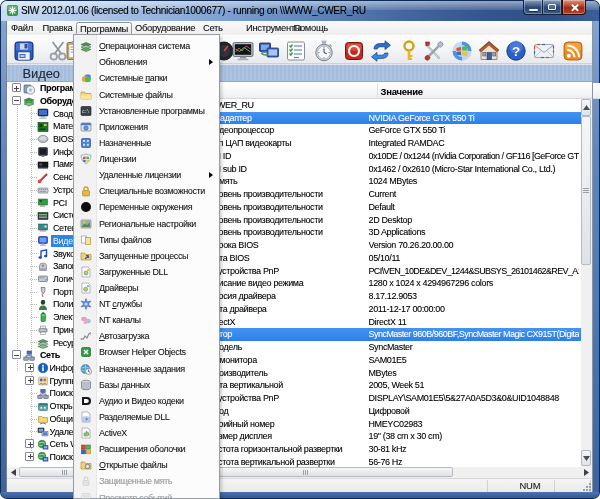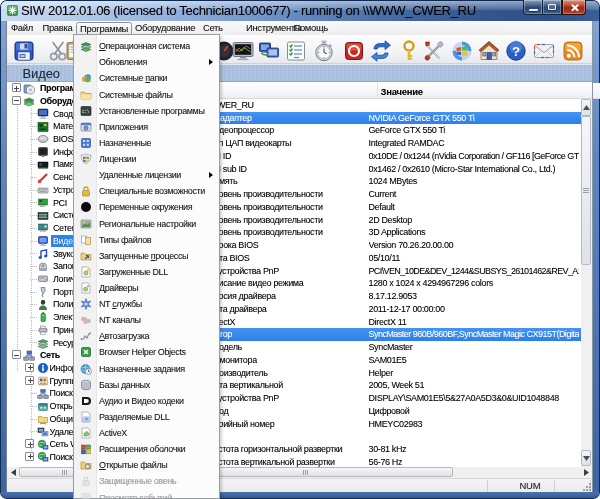--- a/index.html
+++ b/index.html
@@ -4,21 +4,21 @@
 *{margin:0;padding:0;box-sizing:border-box}
 html,body{width:600px;height:499px;overflow:hidden}
 body{font-family:"Liberation Sans",sans-serif;background:#fff;position:relative;text-shadow:.35px 0 0 rgba(0,0,0,.28)}
 .sel,.sel *{text-shadow:.35px 0 0 rgba(255,255,255,.3)}
 .ab{position:absolute}
 #frame{inset:0;border-radius:7px;background:#0d2a52}
 #brd{inset:1px;border-radius:6px;background:linear-gradient(180deg,#86a8d8 0%,#5e87c0 30%,#4a74b0 70%,#3a639f 100%)}
 #title{left:1px;top:1px;width:598px;height:20px;border-radius:6px 6px 0 0;
  background:linear-gradient(90deg,#cadbf2 0%,#b4cbea 12%,#8fadda 30%,#6289bf 50%,#42669f 68%,#33548e 82%,#2f4f88 92%,#3a5f97 100%)}
 #title:after{content:"";position:absolute;left:0;top:0;width:100%;height:9px;border-radius:6px 6px 0 0;background:linear-gradient(180deg,rgba(255,255,255,.5),rgba(255,255,255,.12))}
-#ttext{left:21px;top:0;height:20px;line-height:21px;font-size:13px;color:#000;letter-spacing:-.3px;z-index:3}
+#ttext{left:21px;top:0;height:20px;line-height:21px;font-size:10px;color:#000;letter-spacing:-.3px;z-index:3}
 #client{left:6px;top:21px;width:587px;height:471px;background:#fff}
 #menubar{left:6px;top:21px;width:587px;height:14px;background:linear-gradient(180deg,#f9f9f9,#eeeeee);font-size:9.3px;color:#111}
 .mi{position:absolute;top:21px;height:14px;line-height:15px;letter-spacing:-.25px;font-size:9.3px;color:#111}
 #mprog{left:76px;top:22px;width:56px;height:13.5px;border:1px solid #8e9598;border-radius:2.5px;background:linear-gradient(180deg,#fbfbfb,#e8e8e8);text-align:center;line-height:13px;letter-spacing:-.25px;font-size:9.3px;color:#111}
 #toolbar{left:6px;top:35px;width:587px;height:28.5px;background:linear-gradient(180deg,#fdfdfd 0%,#f2f3f5 60%,#e7e9ee 100%);border-bottom:1px solid #cdd2da}
 #band{left:6px;top:64px;width:587px;height:18px;background:repeating-linear-gradient(90deg,#aec4e1 0,#aec4e1 2px,#a6bedd 2px,#a6bedd 4px),linear-gradient(180deg,#b0c6e3,#9fbad9);border-top:1px solid #dfe8f4;border-bottom:1px solid #8ea9c9}
 #bandtx{left:22.5px;top:64.5px;height:17px;line-height:17.5px;font-size:12.8px;color:#1c2a3a;letter-spacing:0}
 #treep{left:7px;top:82px;width:192px;height:384.5px;background:#fff;overflow:hidden}
 #tablep{left:199px;top:82px;width:382px;height:384.5px;background:#fff;overflow:hidden}
 #thead{left:212px;top:82.5px;z-index:2;width:393px;height:16.5px;background:linear-gradient(180deg,#ffffff,#f3f4f6 70%,#eceef1);border-bottom:1px solid #d5d8dd}
@@ -189,37 +189,41 @@
 <div class="trow" style="top:259.06px;height:12.74px;line-height:12.74px">
       <span class="lb" style="left:20.0px">одель</span>
       <span class="vl">SyncMaster</span>
     </div>
 <div class="trow" style="top:271.80px;height:12.74px;line-height:12.74px">
       <span class="lb" style="left:20.5px">монитора</span>
       <span class="vl">SAM01E5</span>
     </div>
 <div class="trow" style="top:284.54px;height:12.74px;line-height:12.74px">
       <span class="lb" style="left:20.0px">оизводитель</span>
-      <span class="vl">Helper</span>
+      <span class="vl">MBytes</span>
     </div>
 <div class="trow" style="top:297.28px;height:12.74px;line-height:12.74px">
       <span class="lb" style="left:20.0px">та вертикальной</span>
       <span class="vl">2005, Week 51</span>
     </div>
 <div class="trow" style="top:310.02px;height:12.74px;line-height:12.74px">
       <span class="lb" style="left:19.0px">устройства PnP</span>
       <span class="vl">DISPLAY\SAM01E5\5&amp;27A0A5D3&amp;0&amp;UID1048848</span>
     </div>
 <div class="trow" style="top:322.76px;height:12.74px;line-height:12.74px">
       <span class="lb" style="left:20.0px">од</span>
       <span class="vl">Цифровой</span>
     </div>
 <div class="trow" style="top:335.50px;height:12.74px;line-height:12.74px">
       <span class="lb" style="left:19.5px">рийный номер</span>
       <span class="vl">HMEYC02983</span>
+    </div>
+<div class="trow" style="top:348.24px;height:12.74px;line-height:12.74px">
+      <span class="lb" style="left:19.5px">змер дисплея</span>
+      <span class="vl">19" (38 cm x 30 cm)</span>
     </div>
 <div class="trow" style="top:360.98px;height:12.74px;line-height:12.74px">
       <span class="lb" style="left:19.0px">стота горизонтальной развертки</span>
       <span class="vl">30-81 kHz</span>
     </div>
 <div class="trow" style="top:373.72px;height:12.74px;line-height:12.74px">
       <span class="lb" style="left:19.0px">стота вертикальной развертки</span>
       <span class="vl">56-76 Hz</span>
     </div>
 </div>
@@ -704,21 +708,21 @@
         <circle cx="7.5" cy="7.5" r="2.4" fill="#c9cfd8" stroke="#556" stroke-width=".6"></circle>
         <circle cx="7.5" cy="7.5" r="1" fill="#eef"></circle>
       </svg>
       <span><u>О</u>ткрытые файлы</span>
     </div>
 <div class="mni gray" style="top:438.44px">
       <svg class="mic" style="opacity:.55;top:2px" viewBox="0 0 12 12">
         <rect x="3" y="5.5" width="6" height="5" rx=".8" fill="#d8d8d8" stroke="#aaa" stroke-width=".6"></rect>
         <path d="M4.2 5.5 L4.2 4 Q4.2 2.2 6 2.2 Q7.8 2.2 7.8 4 L7.8 5.5" fill="none" stroke="#bbb" stroke-width="1.2"></path>
       </svg>
-      <span>Защищенные овень</span>
+      <span>Защищенные мять</span>
     </div>
 <div class="mni gray" style="top:454.56px">
       <svg class="mic" style="opacity:.55;top:2px" viewBox="0 0 12 12">
         <rect x="2" y="1.5" width="8" height="9" rx=".8" fill="#e4e4e4" stroke="#b0b0b0" stroke-width=".6"></rect>
         <g stroke="#bbb" stroke-width=".8">
           <line x1="3.5" y1="4" x2="8.5" y2="4"></line>
           <line x1="3.5" y1="6" x2="8.5" y2="6"></line>
           <line x1="3.5" y1="8" x2="8.5" y2="8"></line>
         </g>
       </svg>

